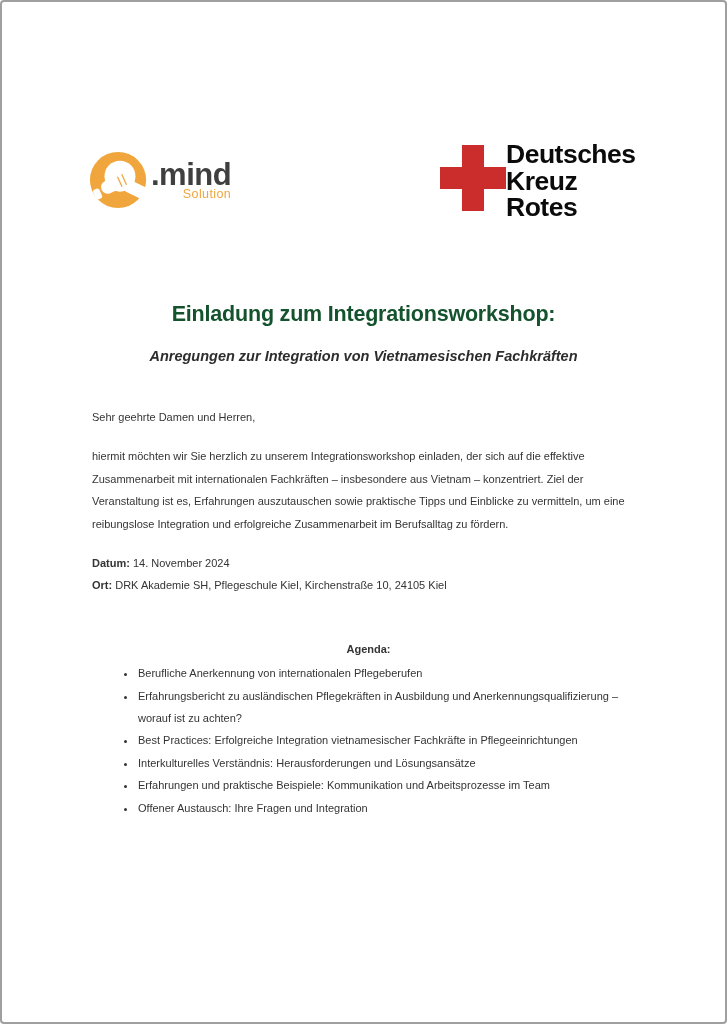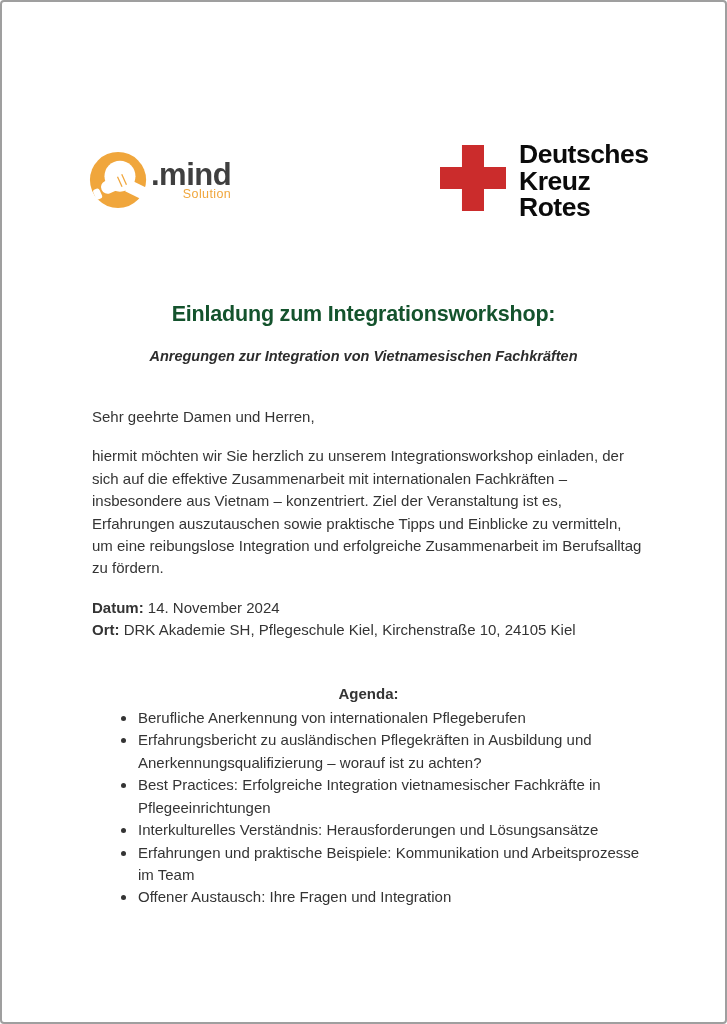--- a/index.html
+++ b/index.html
@@ -54,21 +54,20 @@
   
   .drk-logo {
     position: absolute;
     left: 438px;
     top: 138px;
     display: flex;
     align-items: flex-start;
   }
   .drk-cross { width: 66px; height: 66px; display: block; margin-top: 5px; }
   .drk-text {
-    margin-left: 13px;
     font-size: 26.5px;
     font-weight: 700;
     line-height: 26.5px;
     letter-spacing: -0.5px;
     color: #0b0b0b;
     margin-top: 1px;
   }
 
   
   .doc-title {
@@ -95,21 +94,21 @@
     font-style: italic;
     color: #2d2d2d;
   }
 
   
   .doc-body {
     position: absolute;
     left: 90px;
     top: 404px;
     width: 553px;
-    font-size: 15px;
+    font-size: 11px;
     line-height: 22.4px;
     color: #343434;
   }
   .doc-body p { margin: 0; }
   .intro-paragraph { margin-top: 17px !important; }
   .event-details { margin-top: 17px; }
   .detail-label { font-weight: 700; text-align: center; }
   .agenda-heading {
     margin-top: 41px !important;
     font-weight: 700;

